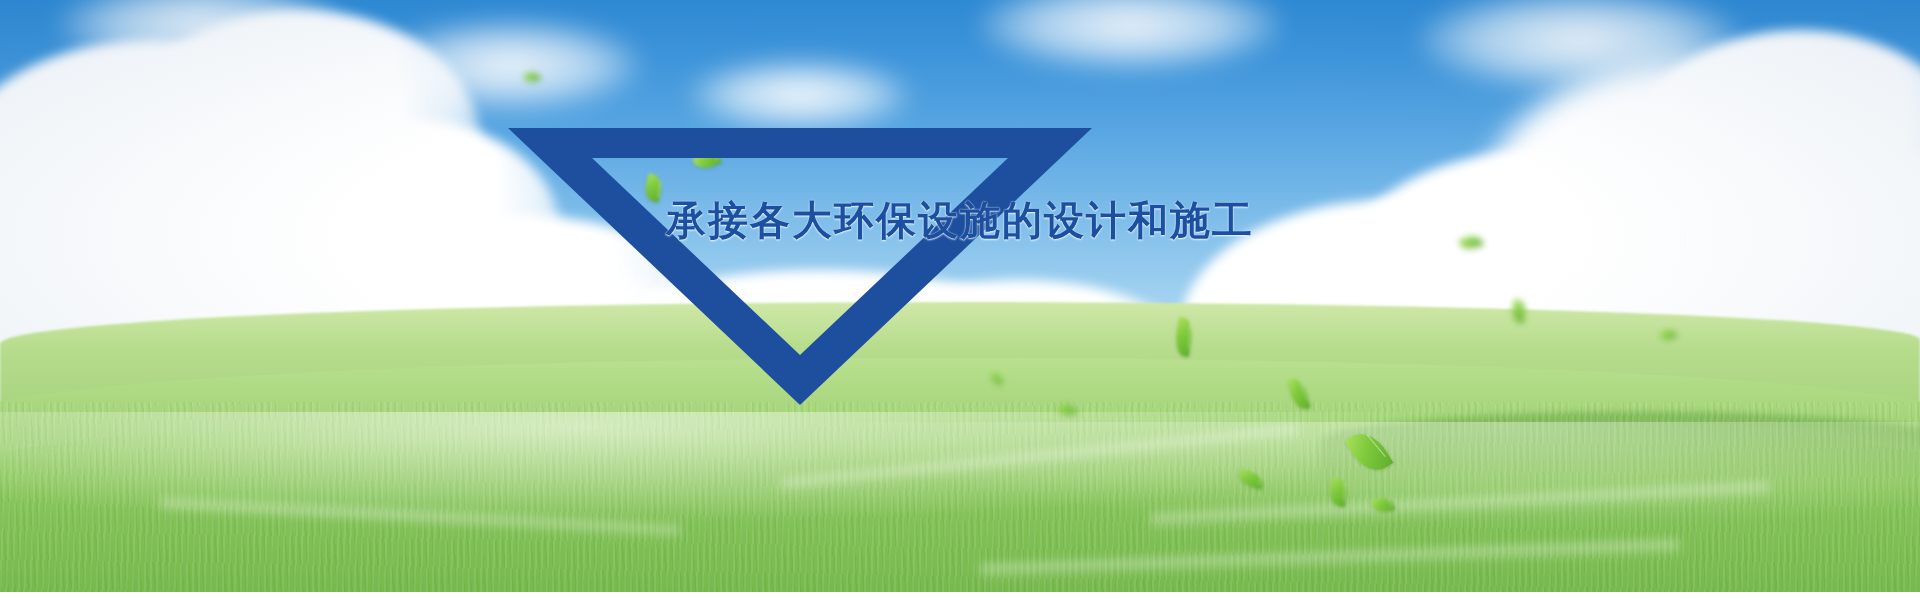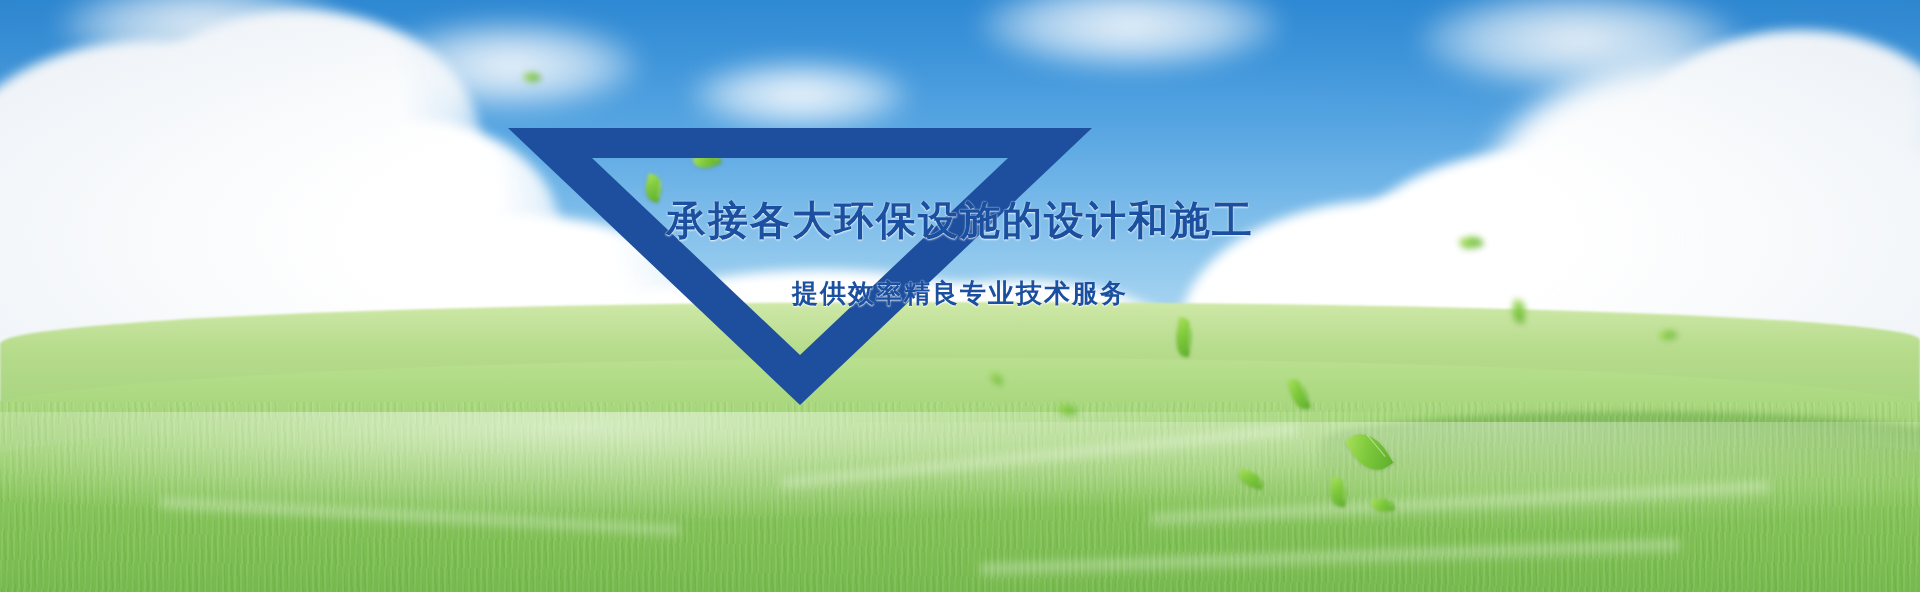--- a/index.html
+++ b/index.html
@@ -274,16 +274,15 @@
 
   <div class="emblem">
     <svg viewBox="0 0 600 285" preserveAspectRatio="none" aria-hidden="true">
       <path fill="#1d4f9e" fill-rule="evenodd" d="M 8 8 L 592 8 L 300 285 L 8 8 Z
            M 92 38 L 300 235 L 508 38 L 92 38 Z"></path>
     </svg>
   </div>
 
   <div class="copy">
     <h1 class="headline">承接各大环保设施的设计和施工</h1>
-    <p class="subline">提供效率精良专业技术服务</p>
   </div>
 
 </div>
 
 </body></html>

